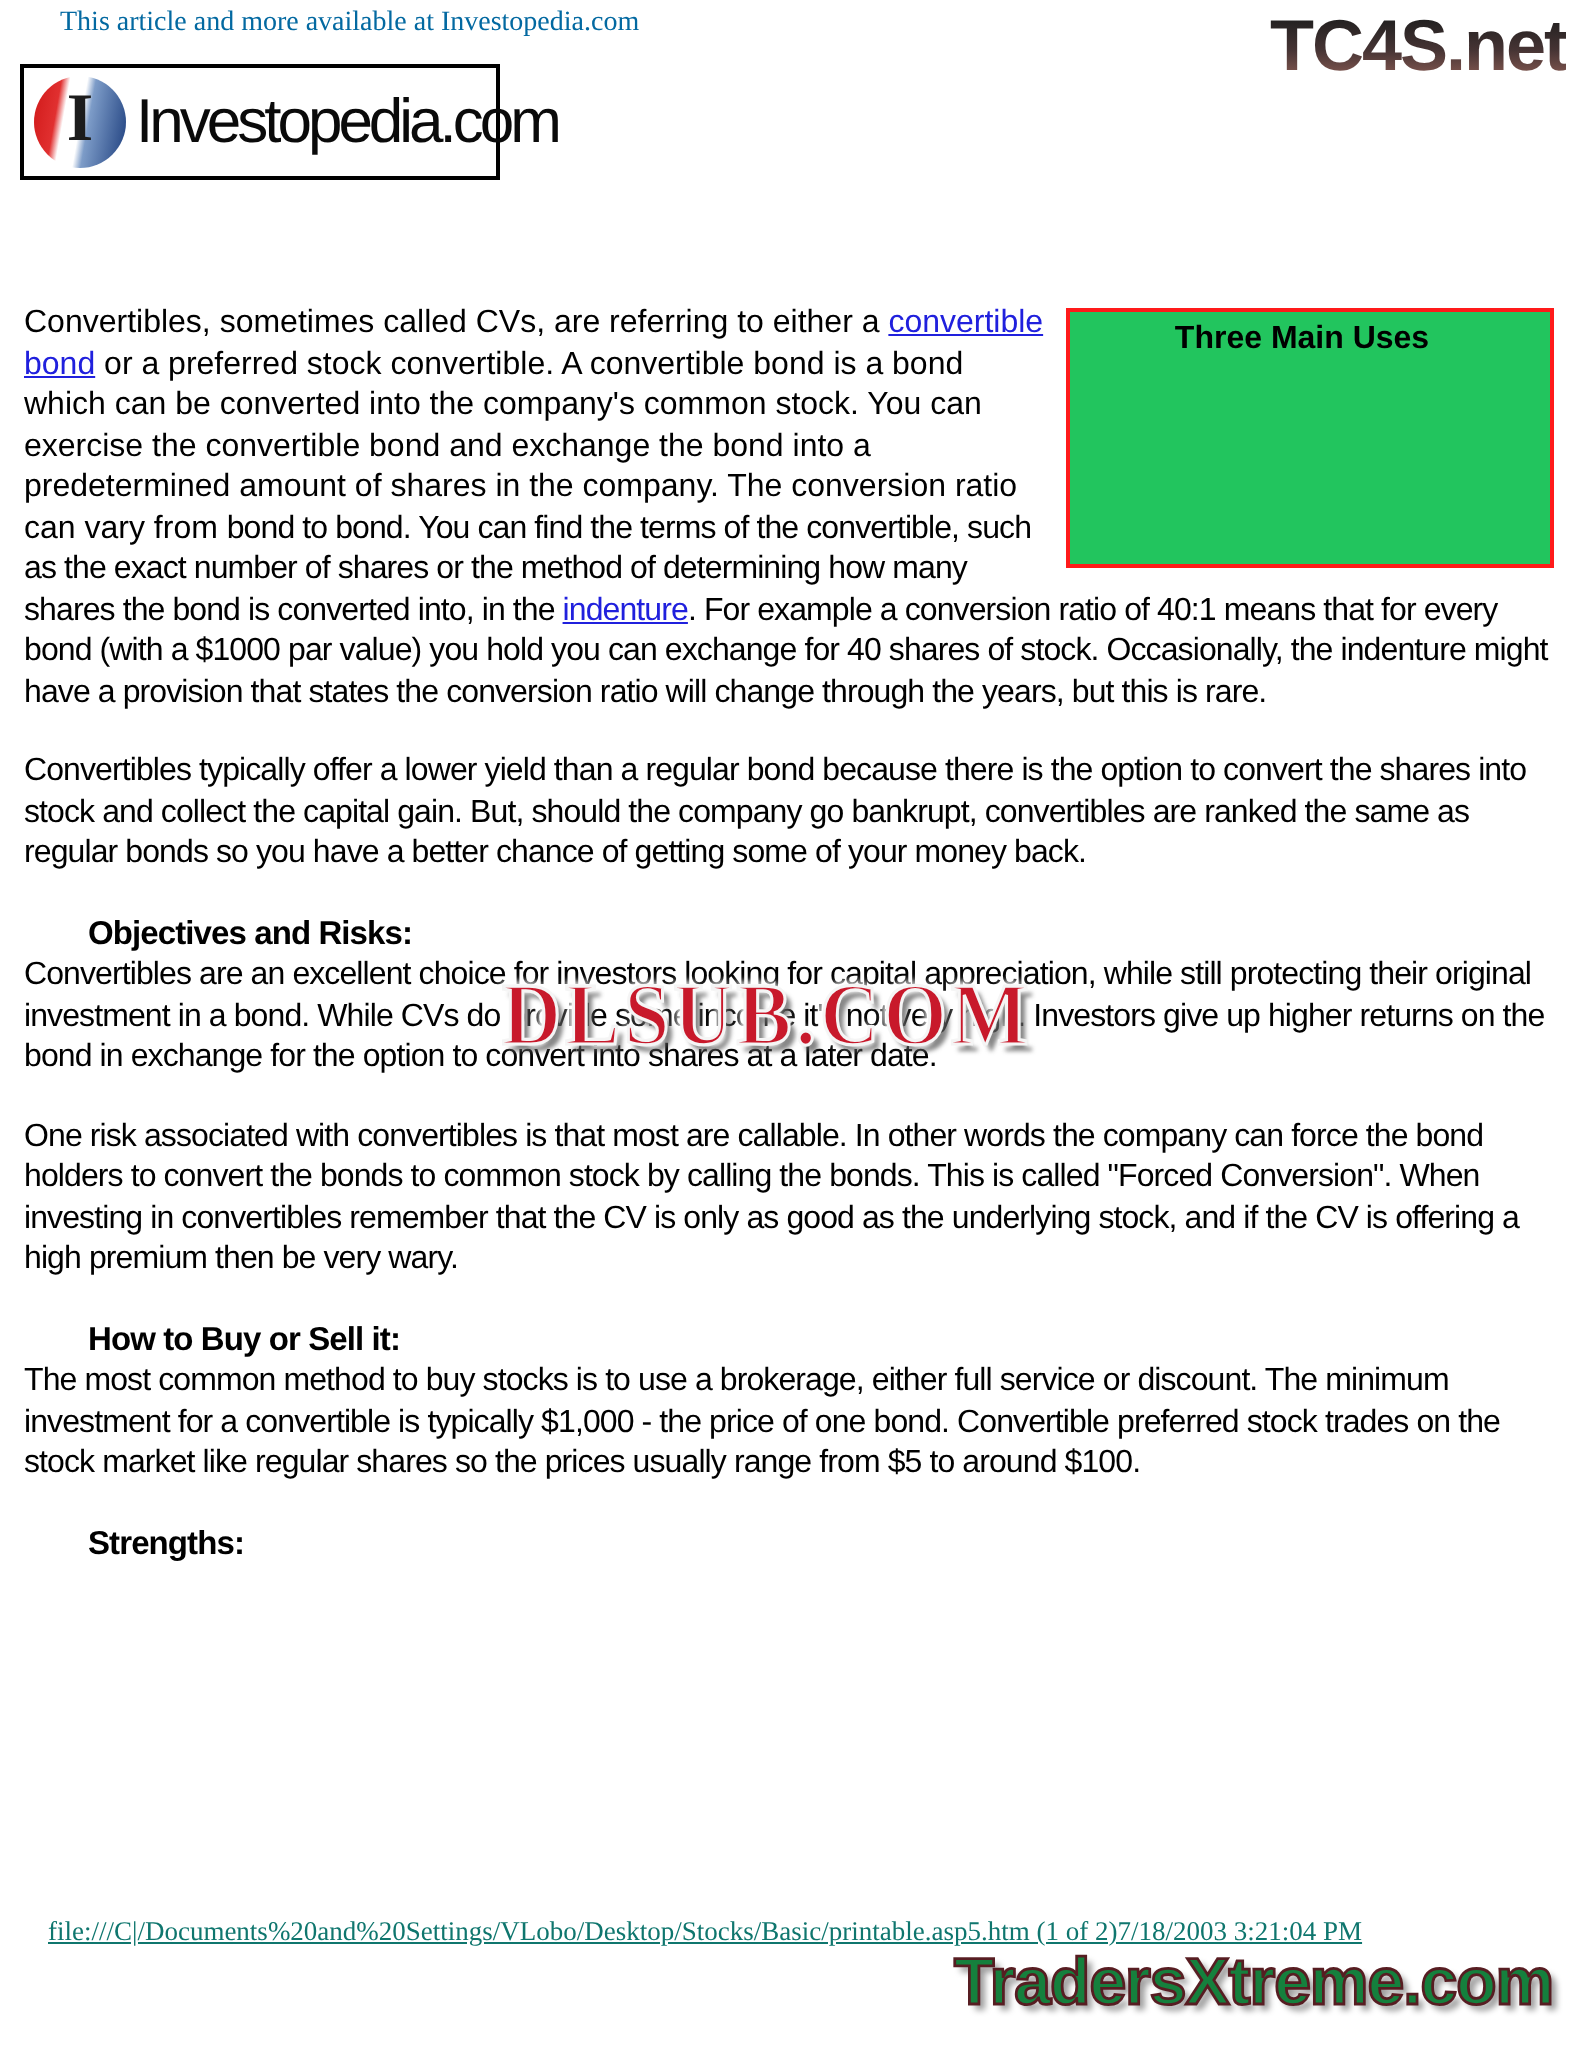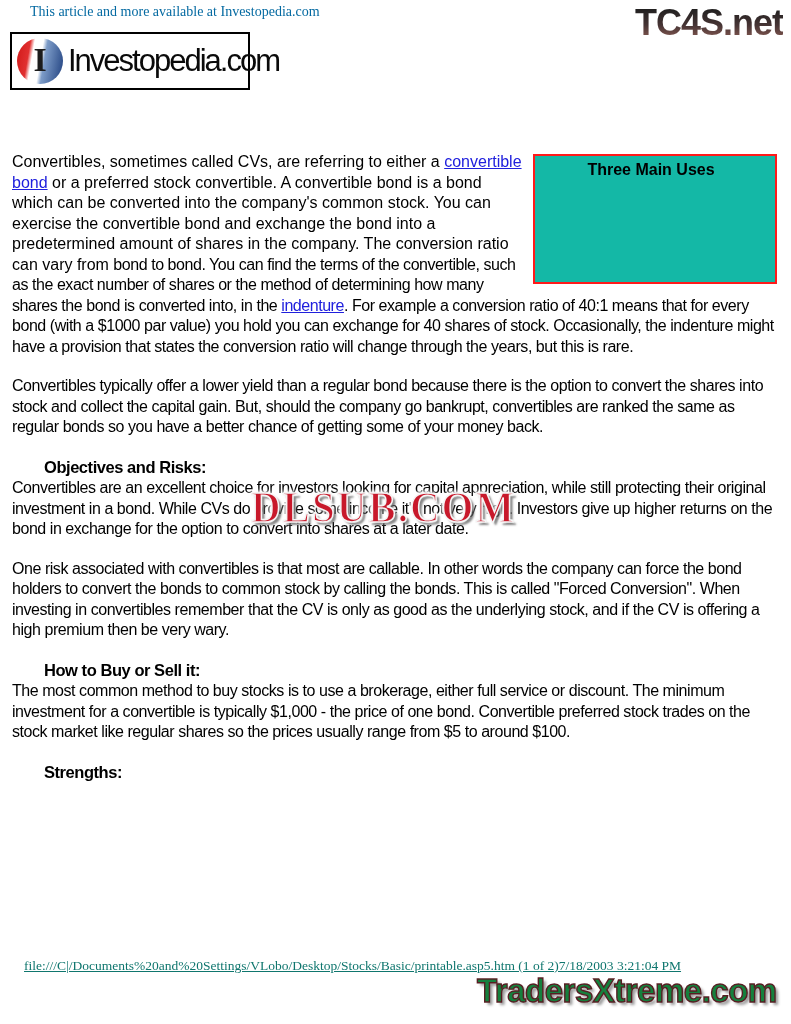--- a/index.html
+++ b/index.html
@@ -64,21 +64,21 @@
     position:absolute; top:152px; left:12px; right:14px;
   }
 
   
   .uses-box {
     float:right;
     width:244px; min-height:130px;
     border:2px solid #ff1a1a;
     margin:2px 0 10px 10px;
     padding:5px 8px 16px 0;
-    background:#14b8a6;
+    background:#22c55e;
   }
   .uses-title { text-align:center; font-weight:bold; font-size:16px; margin-bottom:4px; }
   .uses-list { list-style:disc; margin-left:22px; }
   .uses-list li { font-size:16px; line-height:21px; max-width:162px; padding-left:6px; }
 
   .what-heading {
     text-align:right; font-weight:bold; font-size:16.5px;
     line-height:20px; margin:2px 4px 2px 0;
   }
 

